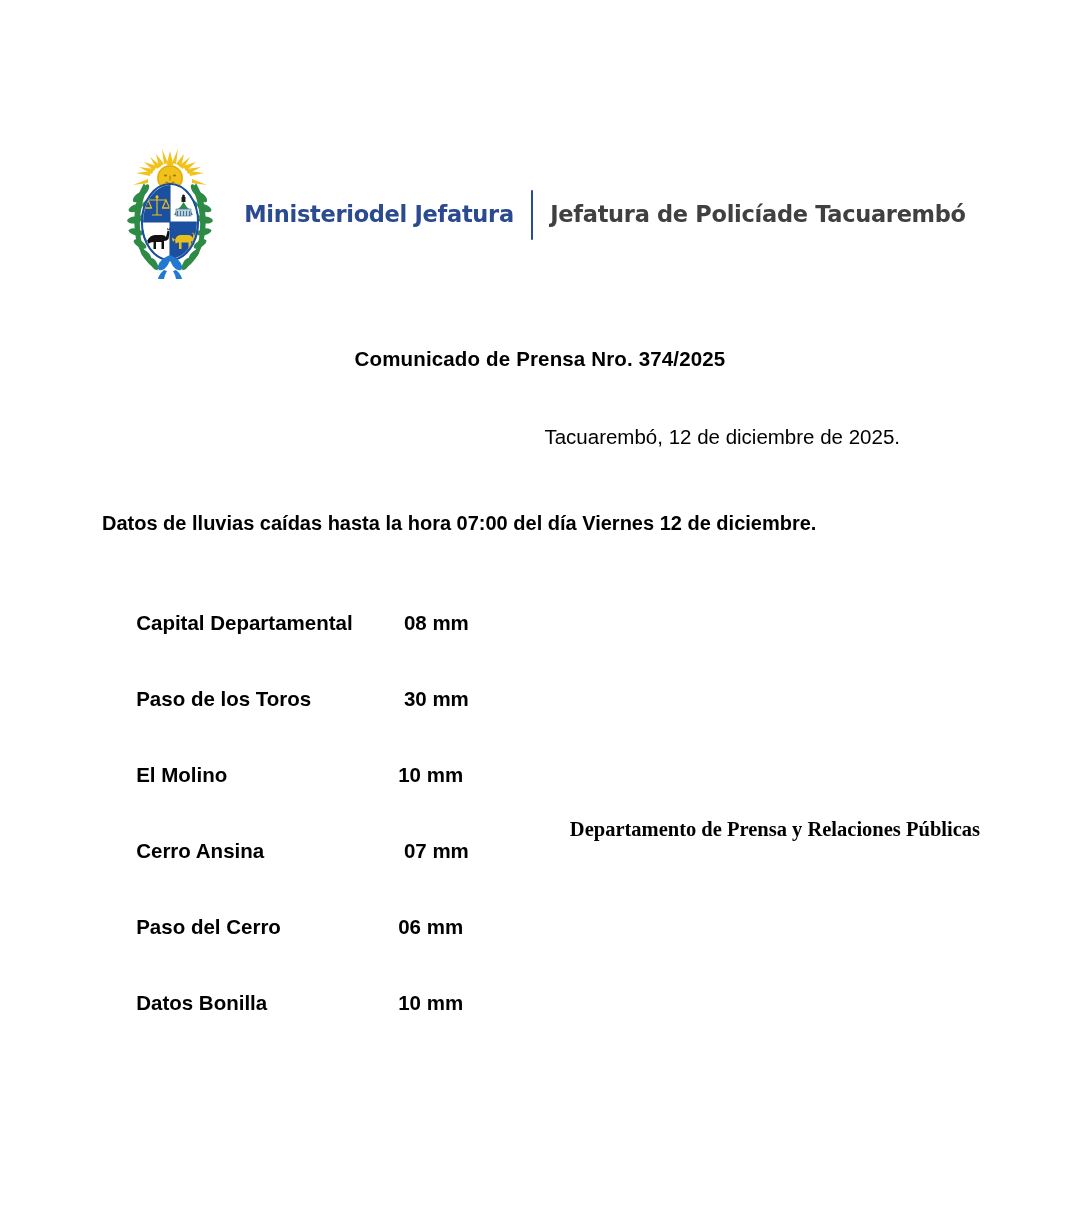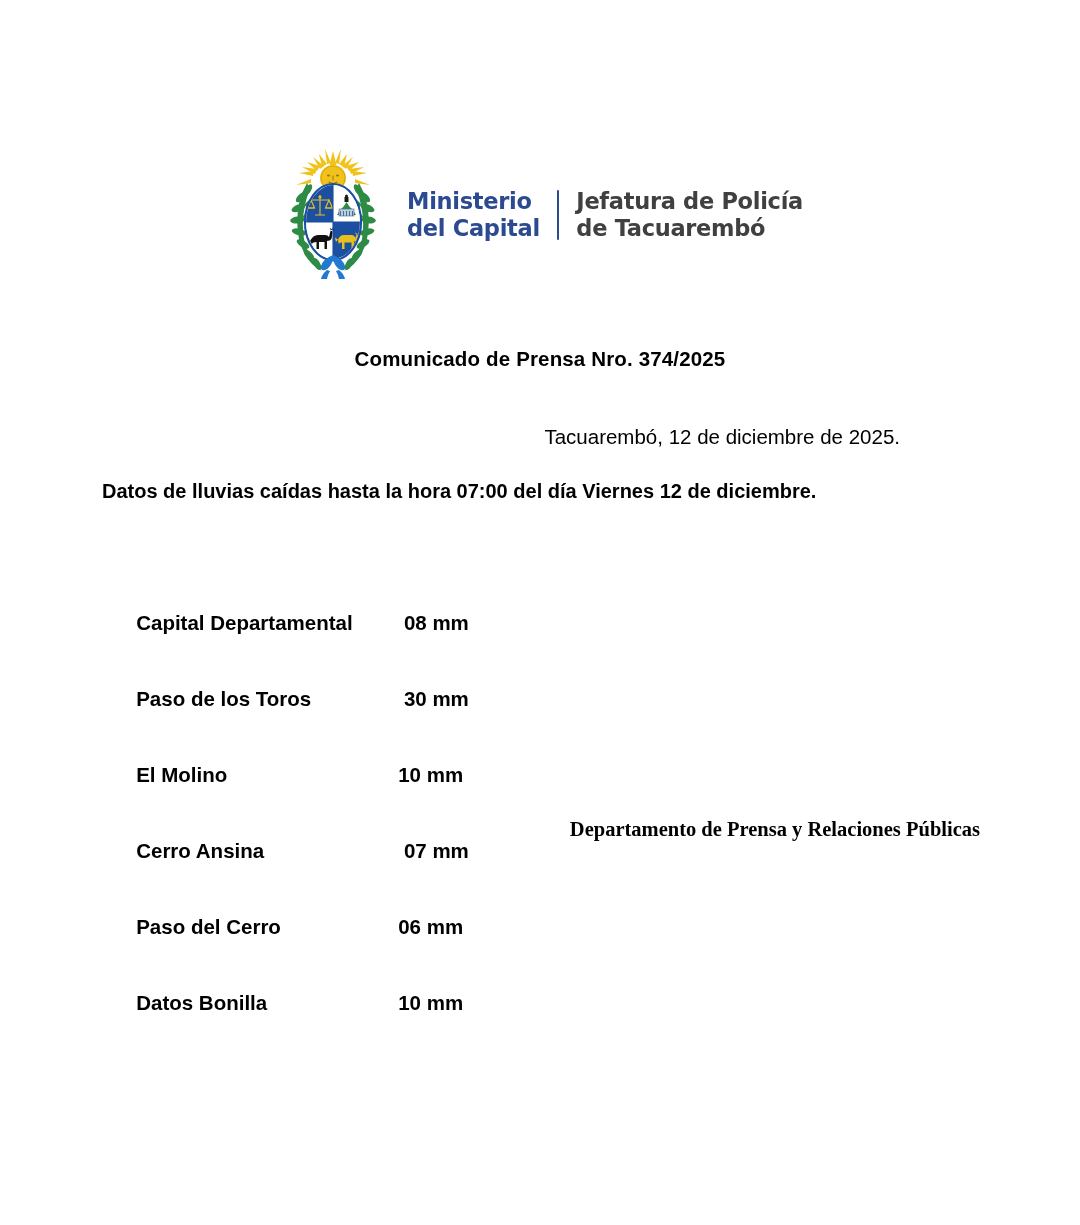--- a/index.html
+++ b/index.html
@@ -44,21 +44,21 @@
     flex: 0 0 auto;
     display: block;
   }
   .brand-text {
     display: flex;
     align-items: center;
     gap: 17px;
   }
   .brand-block {
     display: flex;
-    flex-direction: column;
+    flex-direction: row;
     justify-content: center;
   }
   .brand-line {
     font-family: "DejaVu Sans", sans-serif;
     font-weight: bold;
     font-size: 22.5px;
     line-height: 1.22;
     letter-spacing: -0.3px;
     white-space: nowrap;
   }
@@ -92,21 +92,21 @@
     text-align: right;
     padding-right: 96px;
     box-sizing: border-box;
     font-size: 20.5px;
     font-weight: normal;
   }
 
   .section-heading {
     position: absolute;
     left: 102px;
-    top: 480px;
+    top: 512px;
     font-size: 20px;
     font-weight: bold;
     white-space: nowrap;
   }
 
   
   .rain-list {
     position: absolute;
     left: 102px;
     top: 585px;
@@ -277,21 +277,21 @@
           <path d="M56 110 Q66 114 68 121 Q69 126 64 125 Q58 123 56 114 Z"></path>
           <path d="M50 125 Q45 129 44 134 L50 134 Q51 129 53 126 Z"></path>
           <path d="M62 125 Q67 129 68 134 L62 134 Q61 129 59 126 Z"></path>
           <circle cx="56" cy="114" r="2.6"></circle>
         </g>
       </svg>
 
       <div class="brand-text">
         <div class="brand-block brand-ministry">
           <div class="brand-line">Ministerio</div>
-          <div class="brand-line">del Capital</div>
+          <div class="brand-line">del Jefatura</div>
         </div>
         <div class="brand-divider"></div>
         <div class="brand-block brand-jefatura">
           <div class="brand-line">Jefatura de Policía</div>
           <div class="brand-line">de Tacuarembó</div>
         </div>
       </div>
 
     </div>
   </div>

